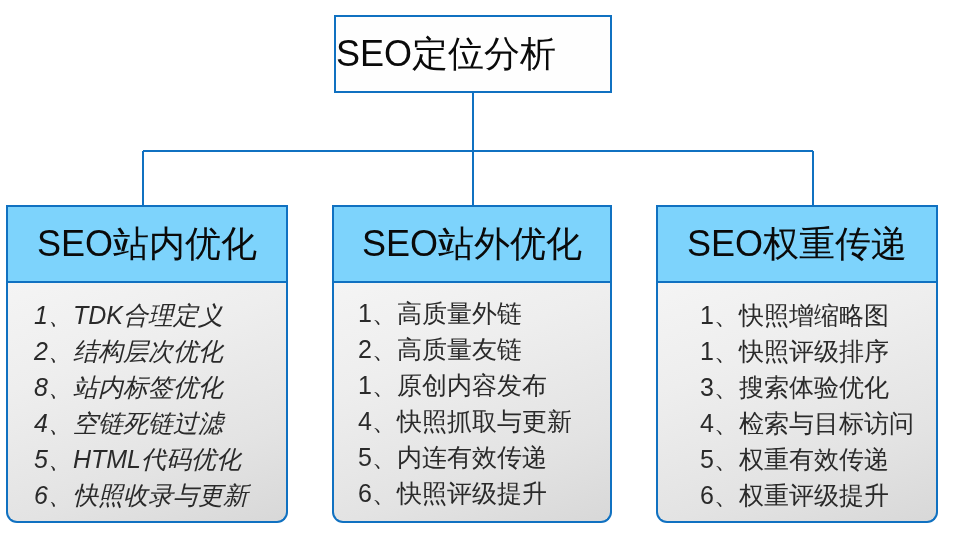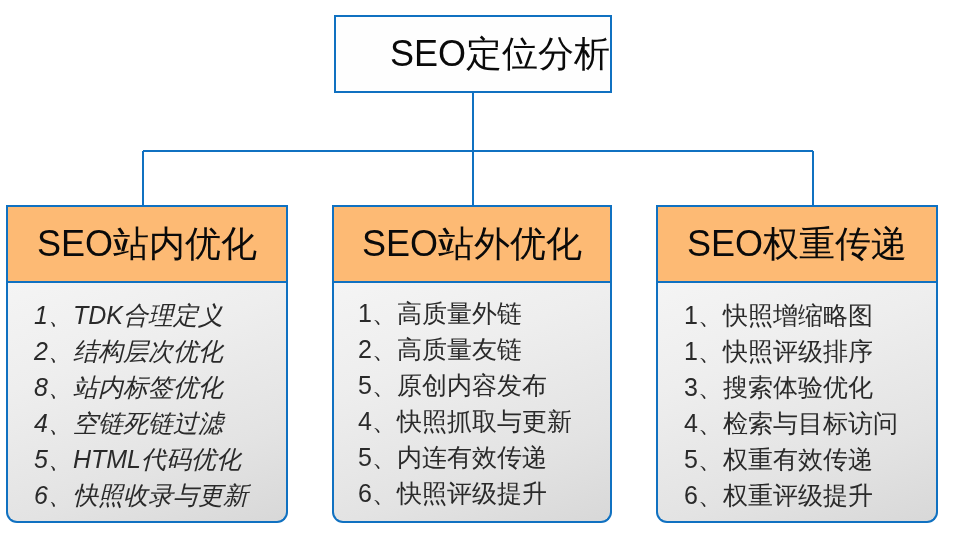--- a/index.html
+++ b/index.html
@@ -39,21 +39,21 @@
     position: absolute;
     left: 334px;
     top: 15px;
     width: 278px;
     height: 78px;
     box-sizing: border-box;
     border: 2px solid #1071c1;
     background: #fefefe;
     display: flex;
     align-items: center;
-    justify-content: flex-end;
+    justify-content: flex-start;
     z-index: 3;
   }
   .root-node .node-title {
     font-size: 36px;
     line-height: 1;
     letter-spacing: 0px;
     color: #0a0a0a;
     white-space: nowrap;
   }
 
@@ -65,21 +65,21 @@
   }
   .branch-1 { left: 6px;   width: 282px; }
   .branch-2 { left: 332px; width: 280px; border-radius: 10px; }
   .branch-3 { left: 656px; width: 282px; }
 
   .branch-header {
     box-sizing: border-box;
     width: 100%;
     height: 78px;
     border: 2px solid #1071c1;
-    background: #fdba74;
+    background: #7dd3fc;
     display: flex;
     align-items: center;
     justify-content: center;
   }
   .branch-header .header-title {
     font-size: 36px;
     line-height: 1;
     color: #0a0a0a;
     white-space: nowrap;
   }
@@ -93,21 +93,21 @@
     border-bottom-left-radius: 11px;
     border-bottom-right-radius: 11px;
     background: linear-gradient(160deg, #f4f4f4 0%, #eeeeee 32%, #e3e3e3 72%, #d8d8d8 100%);
     padding: 14px 0 10px 0;
     display: flex;
     flex-direction: column;
     align-items: flex-start;
   }
   .branch-1 .branch-body { padding-left: 26px; font-style: italic; }
   .branch-2 .branch-body { padding-left: 24px; justify-content: flex-end; }
-  .branch-3 .branch-body { padding-left: 26px; }
+  .branch-3 .branch-body { padding-left: 42px; }
 
   .branch-body .item {
     font-size: 25px;
     line-height: 36px;
     color: #2a2a2a;
     white-space: nowrap;
   }
 </style>
 </head>
 <body>
@@ -145,21 +145,21 @@
     </div>
   </div>
 
   <div class="branch branch-2">
     <div class="branch-header">
       <span class="header-title">SEO站外优化</span>
     </div>
     <div class="branch-body">
       <span class="item">1、高质量外链</span>
       <span class="item">2、高质量友链</span>
-      <span class="item">5、原创内容发布</span>
+      <span class="item">1、原创内容发布</span>
       <span class="item">4、快照抓取与更新</span>
       <span class="item">5、内连有效传递</span>
       <span class="item">6、快照评级提升</span>
     </div>
   </div>
 
   <div class="branch branch-3">
     <div class="branch-header">
       <span class="header-title">SEO权重传递</span>
     </div>

